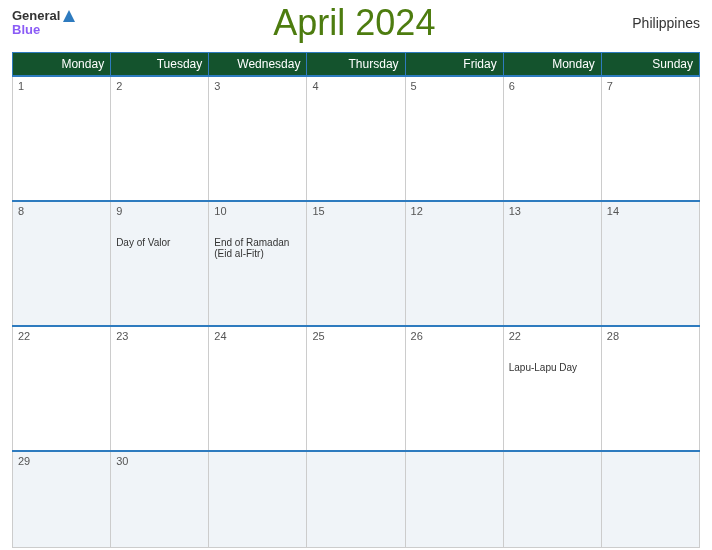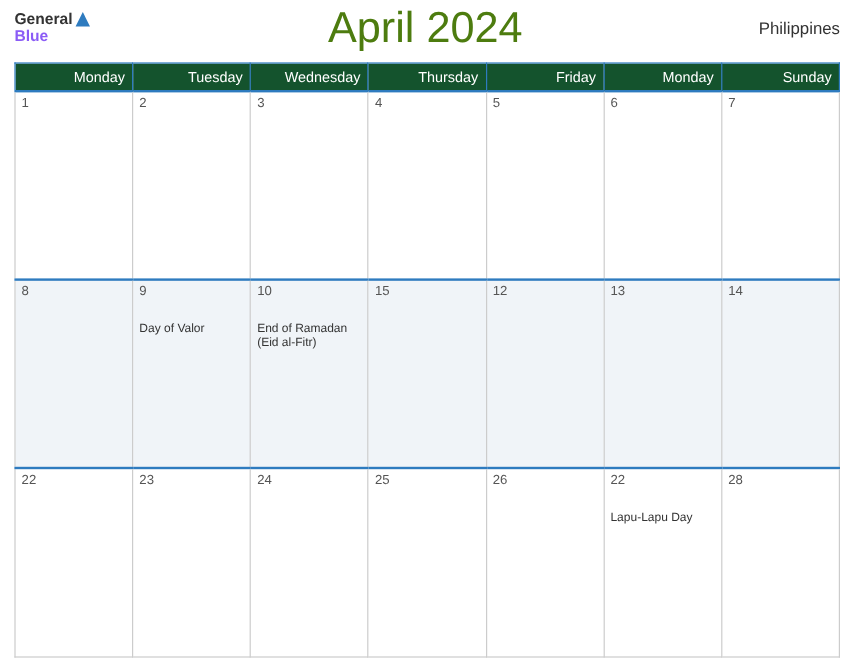--- a/index.html
+++ b/index.html
@@ -188,15 +188,28 @@
             <span class="day-num">26</span>
           </td>
           <td>
             <span class="day-num">22</span>
             <span class="holiday">Lapu-Lapu Day</span>
           </td>
           <td>
             <span class="day-num">28</span>
           </td>
         </tr>
+        <tr class="week-row last-row">
+          <td>
+            <span class="day-num">29</span>
+          </td>
+          <td>
+            <span class="day-num">30</span>
+          </td>
+          <td></td>
+          <td></td>
+          <td></td>
+          <td></td>
+          <td></td>
+        </tr>
       </tbody>
   </table>
 </div>
 
 </body></html>

